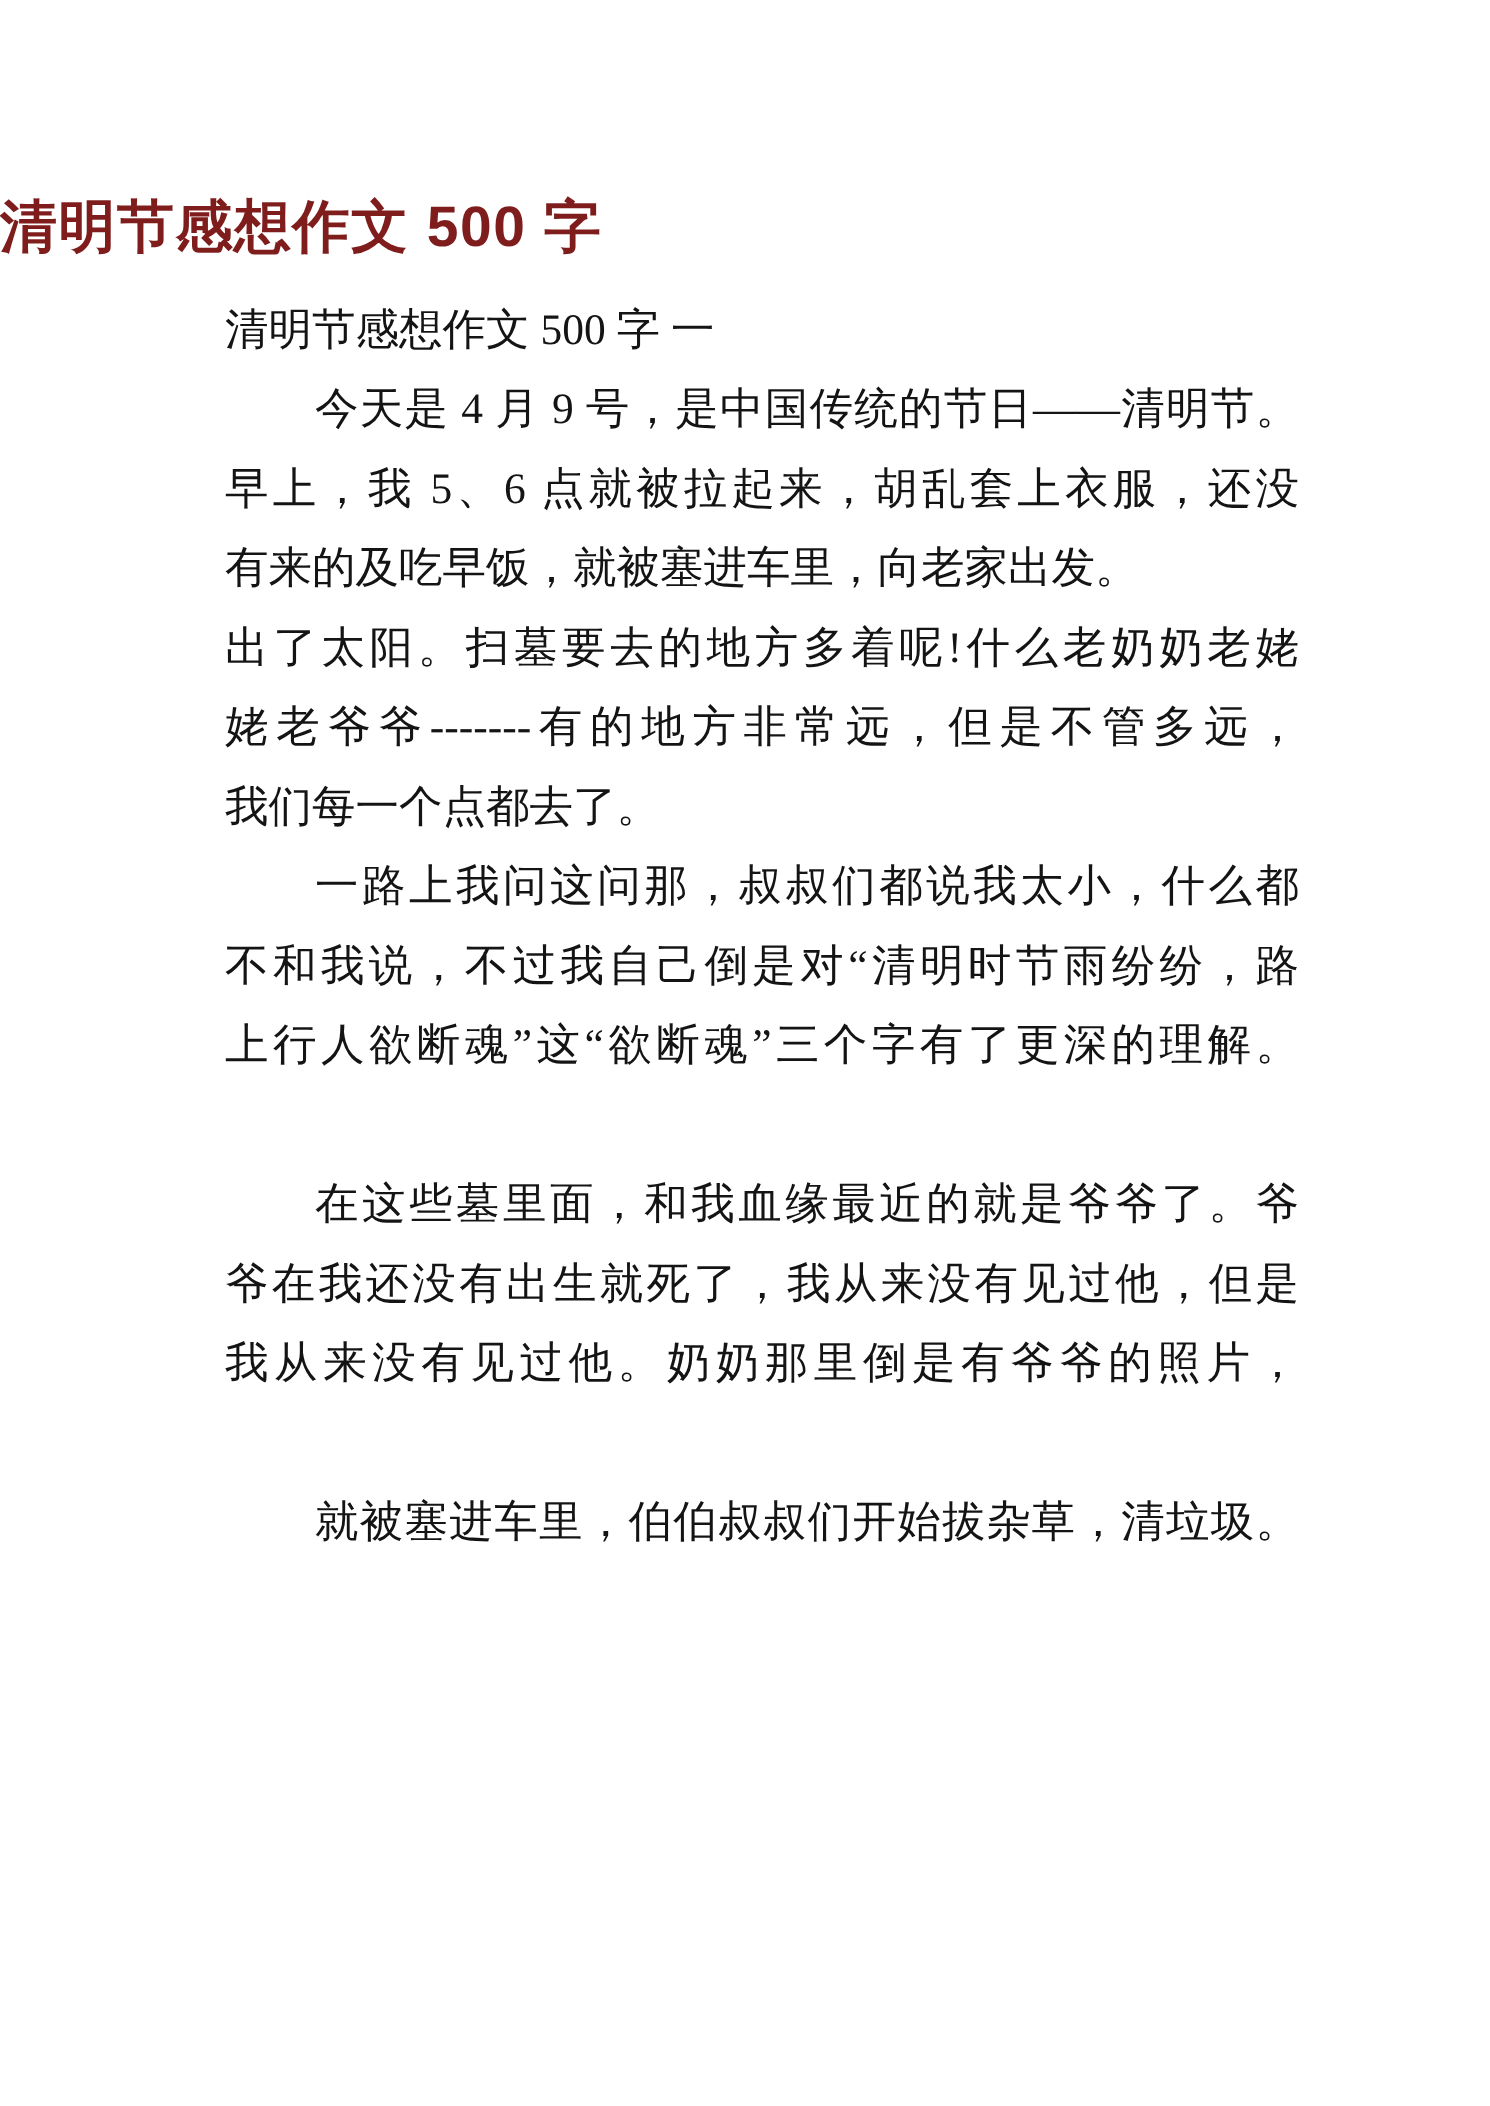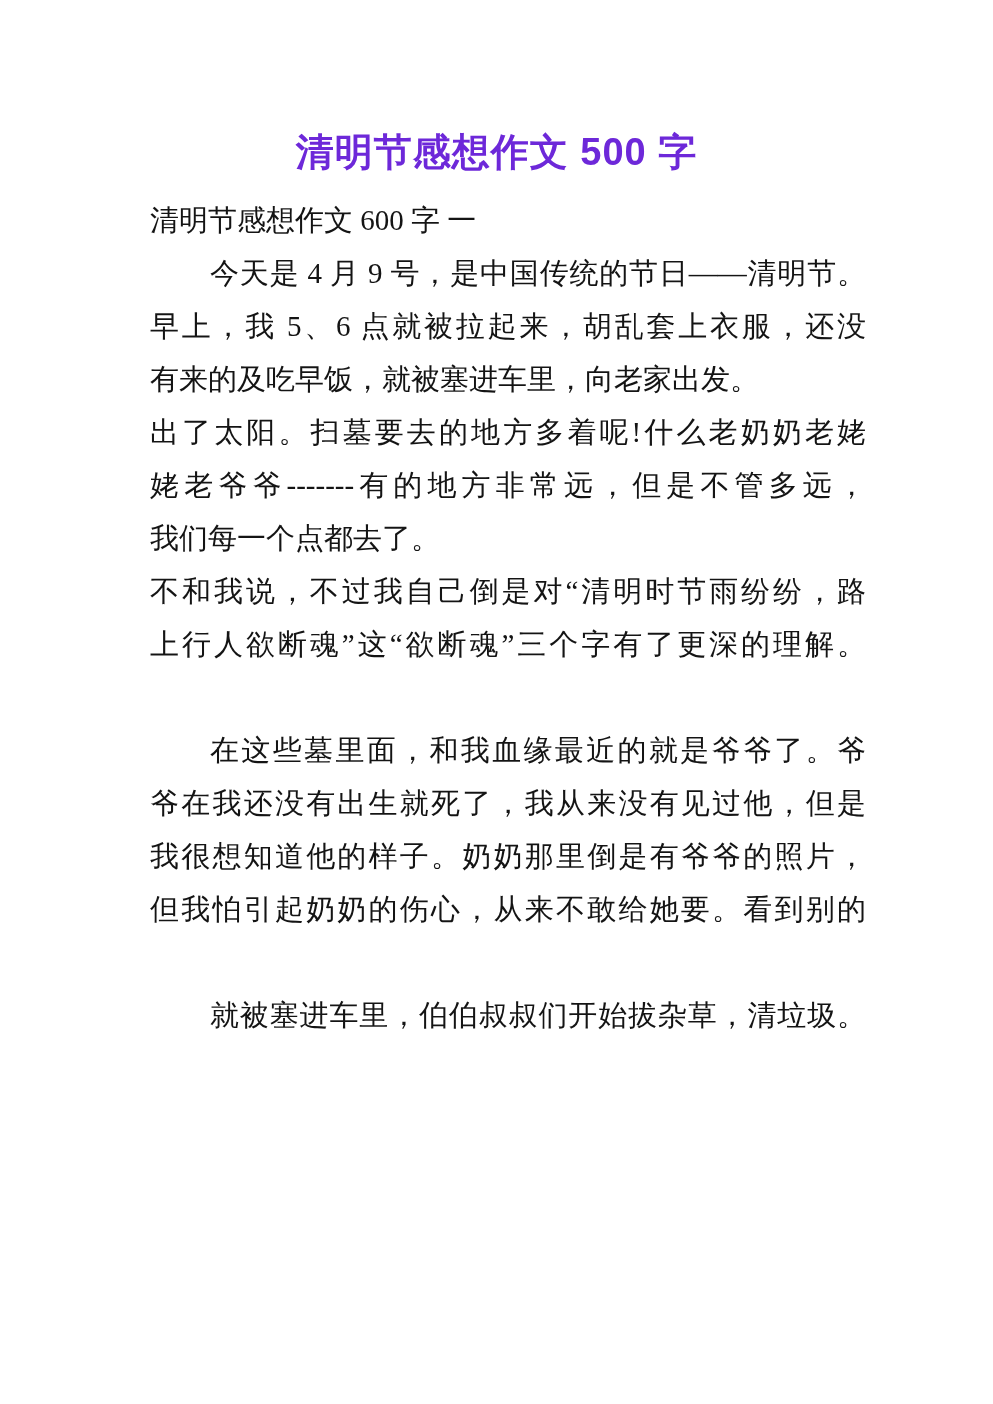--- a/index.html
+++ b/index.html
@@ -16,26 +16,25 @@
     color: #000000;
   }
   .page {
     width: 993px;
     height: 1404px;
     background: #ffffff;
   }
   .doc-title {
     margin: 0;
     padding-top: 130px;
-    text-align: center;
     font-family: "Liberation Sans", "DejaVu Sans", sans-serif;
     font-weight: bold;
     font-size: 38px;
     line-height: 44px;
-    color: #6d28d9;
+    color: #7f1d1d;
     letter-spacing: 1px;
   }
   .doc-body {
     margin-top: 20px;
     margin-left: 150px;
     width: 716px;
     font-size: 29px;
     color: #141414;
   }
   .line {
@@ -55,30 +54,30 @@
   .line.blank {
     white-space: normal;
   }
 </style>
 </head>
 <body>
 
 <div class="page">
   <h1 class="doc-title">清明节感想作文 500 字</h1>
   <div class="doc-body" id="doc-body">
-      <div class="line">清明节感想作文 600 字 一</div>
+      <div class="line">清明节感想作文 500 字 一</div>
       <div class="line justify indent">今天是 4 月 9 号，是中国传统的节日——清明节。</div>
       <div class="line justify">早上，我 5、6 点就被拉起来，胡乱套上衣服，还没</div>
       <div class="line">有来的及吃早饭，就被塞进车里，向老家出发。</div>
       <div class="line justify">出了太阳。扫墓要去的地方多着呢!什么老奶奶老姥</div>
       <div class="line justify">姥老爷爷-------有的地方非常远，但是不管多远，</div>
       <div class="line">我们每一个点都去了。</div>
+      <div class="line justify indent">一路上我问这问那，叔叔们都说我太小，什么都</div>
       <div class="line justify">不和我说，不过我自己倒是对“清明时节雨纷纷，路</div>
       <div class="line justify">上行人欲断魂”这“欲断魂”三个字有了更深的理解。</div>
       <div class="line blank"></div>
       <div class="line justify indent">在这些墓里面，和我血缘最近的就是爷爷了。爷</div>
       <div class="line justify">爷在我还没有出生就死了，我从来没有见过他，但是</div>
-      <div class="line justify">我很想知道他的样子。奶奶那里倒是有爷爷的照片，</div>
-      <div class="line justify">但我怕引起奶奶的伤心，从来不敢给她要。看到别的</div>
+      <div class="line justify">我从来没有见过他。奶奶那里倒是有爷爷的照片，</div>
       <div class="line blank"></div>
       <div class="line justify indent">就被塞进车里，伯伯叔叔们开始拔杂草，清垃圾。</div>
     </div>
 </div>
 
 </body></html>

